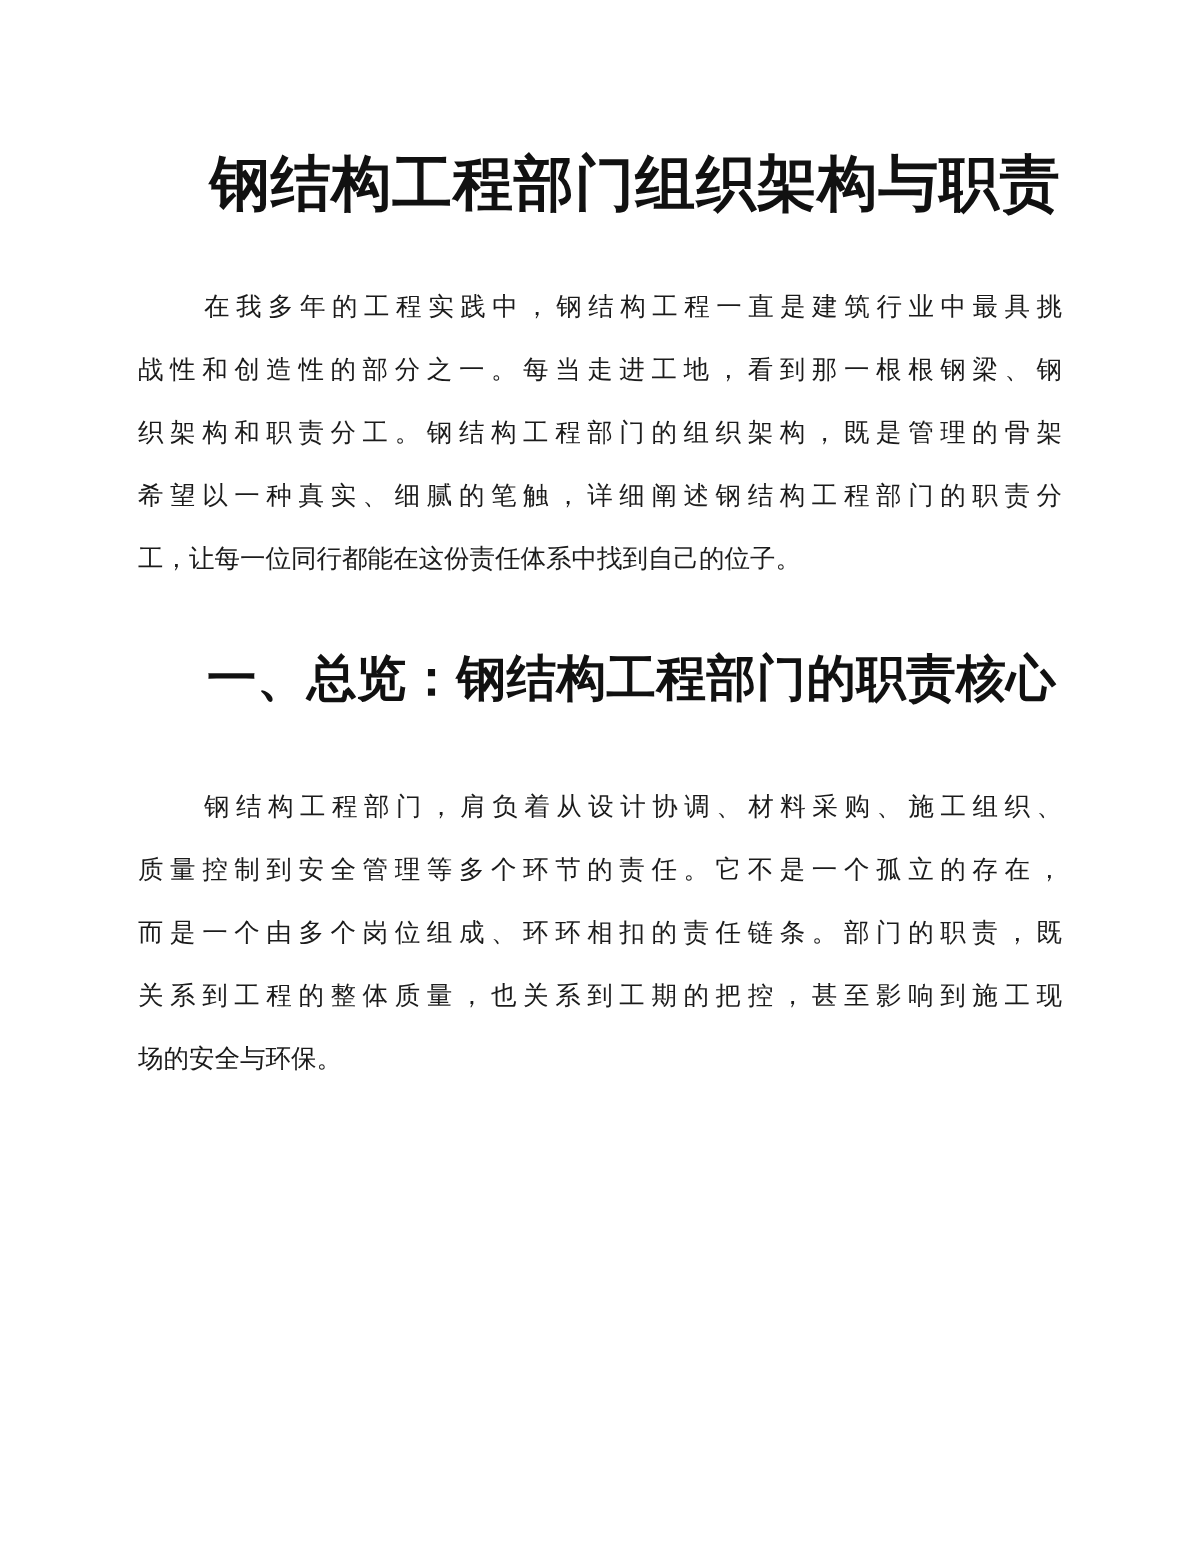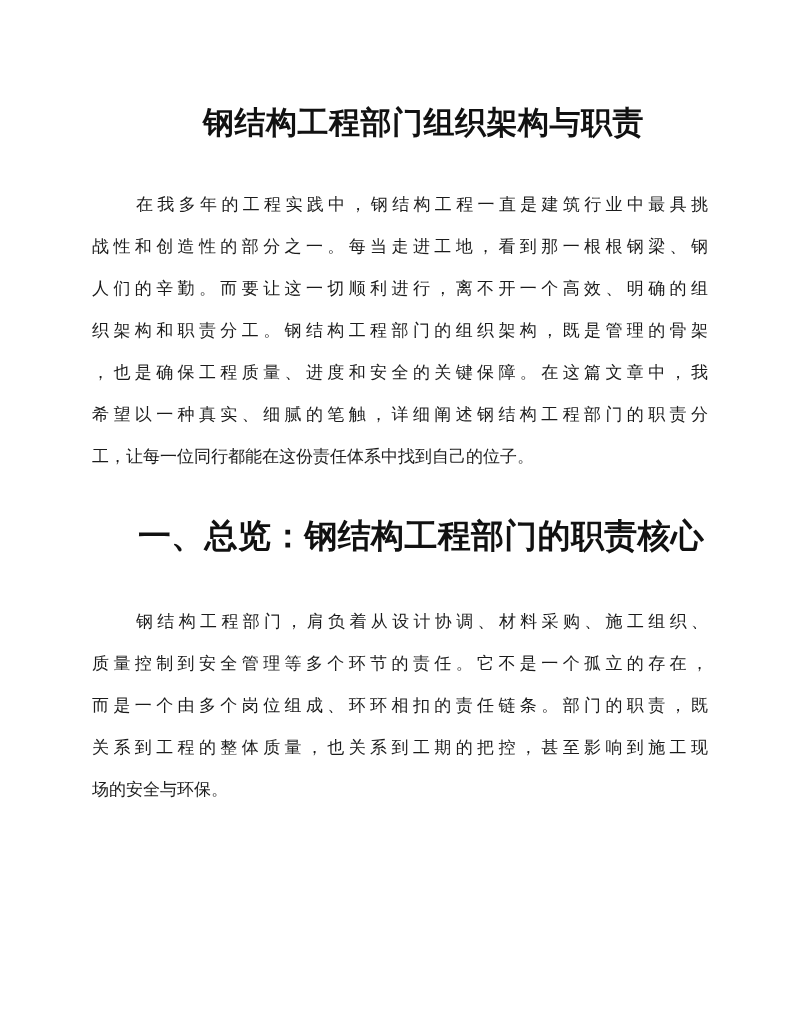--- a/index.html
+++ b/index.html
@@ -14,21 +14,21 @@
     background: #ffffff;
     overflow: hidden;
     color: #1b1b1b;
   }
   .doc-title {
     margin: 100px 92px 0 92px;
     padding-left: 47px;          
     text-align: center;
     font-family: "Liberation Sans", "DejaVu Sans", sans-serif;
     font-weight: 700;
-    font-size: 31px;
+    font-size: 40px;
     line-height: 46px;
     letter-spacing: 0.5px;
     color: #111111;
     white-space: nowrap;
   }
   .para {
     margin-left: 92px;
     margin-right: 92px;
     font-family: "Liberation Serif", "DejaVu Serif", serif;
     font-size: 17px;
@@ -72,23 +72,21 @@
 </head>
 <body>
 
 <div class="page">
 
   <h1 class="doc-title">钢结构工程部门组织架构与职责</h1>
 
   <div class="para para-intro">
     <div class="line first">在我多年的工程实践中，钢结构工程一直是建筑行业中最具挑</div>
     <div class="line">战性和创造性的部分之一。每当走进工地，看到那一根根钢梁、钢</div>
-    <div class="line">人们的辛勤。而要让这一切顺利进行，离不开一个高效、明确的组</div>
     <div class="line">织架构和职责分工。钢结构工程部门的组织架构，既是管理的骨架</div>
-    <div class="line">，也是确保工程质量、进度和安全的关键保障。在这篇文章中，我</div>
     <div class="line">希望以一种真实、细腻的笔触，详细阐述钢结构工程部门的职责分</div>
     <div class="line last">工，让每一位同行都能在这份责任体系中找到自己的位子。</div>
   </div>
 
   <h2 class="section-heading">一、总览：钢结构工程部门的职责核心</h2>
 
   <div class="para para-section">
     <div class="line first">钢结构工程部门，肩负着从设计协调、材料采购、施工组织、</div>
     <div class="line">质量控制到安全管理等多个环节的责任。它不是一个孤立的存在，</div>
     <div class="line">而是一个由多个岗位组成、环环相扣的责任链条。部门的职责，既</div>

